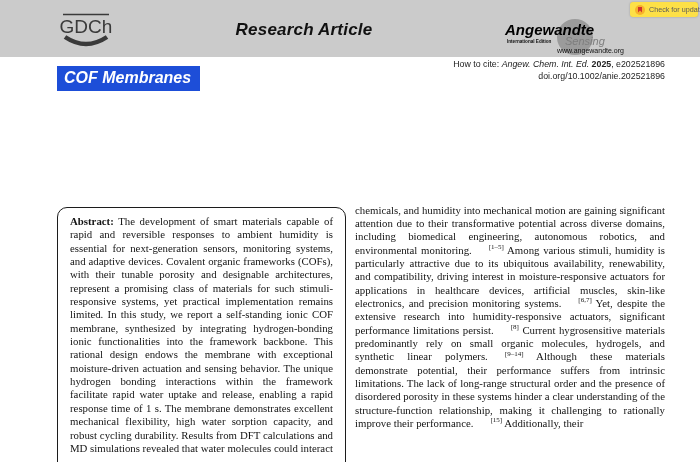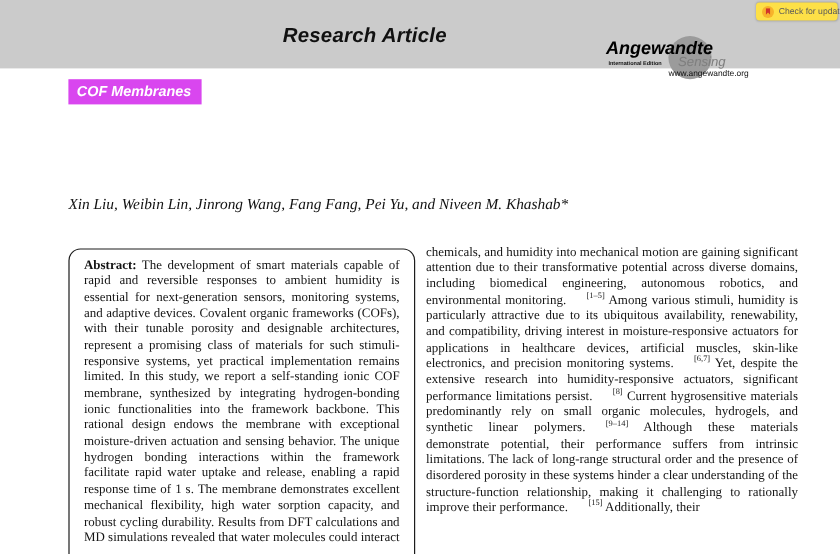--- a/index.html
+++ b/index.html
@@ -22,21 +22,21 @@
   .gdch-logo { position: absolute; left: 54px; top: 12px; }
   .research-article {
     position: absolute; top: 20px; left: 0; width: 608px;
     text-align: center;
     font-family: "Liberation Sans", sans-serif;
     font-style: italic; font-weight: bold;
     font-size: 17px; color: #111;
     letter-spacing: 0.2px;
   }
   
-  .angewandte { position: absolute; left: 505px; top: 29px; width: 165px; height: 45px; }
+  .angewandte { position: absolute; left: 505px; top: 18px; width: 165px; height: 45px; }
   .angewandte .circle {
     position: absolute; left: 52px; top: 1px;
     width: 36px; height: 36px; border-radius: 50%;
     background: #9b9b9b;
   }
   .angewandte .name {
     position: absolute; left: 0; top: 3px;
     font-family: "Liberation Sans", sans-serif;
     font-style: italic; font-weight: bold;
     font-size: 15px; color: #000;
@@ -82,24 +82,24 @@
   
   .howtocite {
     position: absolute; top: 59px; right: 35px;
     text-align: right;
     font-family: "Liberation Sans", sans-serif;
     font-size: 8.8px; line-height: 11.5px; color: #222;
   }
   
   .category {
     position: absolute; left: 57px; top: 66px;
-    background: #d946ef; color: #fff;
+    background: #1d4ed8; color: #fff;
     font-family: "Liberation Sans", sans-serif;
     font-style: italic; font-weight: bold;
-    font-size: 12px; padding: 3px 9px 4px 7px;
+    font-size: 16px; padding: 3px 9px 4px 7px;
   }
   .title {
     position: absolute; left: 57px; top: 103px; width: 530px;
     font-weight: bold; font-size: 17.5px; line-height: 22.5px;
     color: #000;
   }
   .authors {
     position: absolute; left: 57px; top: 163px; width: 560px;
     font-style: italic; font-size: 12.8px; color: #111;
   }
@@ -122,43 +122,53 @@
   .seg-b { font-weight: bold; }
   .seg-i { font-style: italic; }
 </style>
 </head>
 <body>
 
 <div class="page">
 
   <div class="header-band">
 
+    <div class="gdch-logo">
+      <svg width="64" height="38" viewBox="0 0 64 38">
+        <line x1="9" y1="2.5" x2="55" y2="2.5" stroke="#3a3a3a" stroke-width="1.6"></line>
+        <text x="32" y="21" text-anchor="middle" font-family="Liberation Sans, sans-serif" font-size="19" fill="#3a3a3a">GDCh</text>
+        <path d="M11 25 Q32 39 53 25" stroke="#3a3a3a" stroke-width="4.5" fill="none"></path>
+      </svg>
+    </div>
 
     <div class="research-article">Research Article</div>
 
     <div class="angewandte">
       <div class="circle"></div>
       <div class="name">Angewandte</div>
       <div class="edition">International Edition</div>
       <div class="chemie">Sensing</div>
       <div class="website">www.angewandte.org</div>
     </div>
   </div>
 
   <div class="badge">
     <span class="crossmark-circle">
       <span class="crossmark-bookmark"></span>
     </span>
     <span class="badge-label">Check for updates</span>
   </div>
 
+  <div class="howtocite">
+    <div><span>How to cite: </span><span class="seg-i">Angew. Chem. Int. Ed.</span><span> </span><span class="seg-b">2025</span><span>, e202521896</span></div>
+    <div>doi.org/10.1002/anie.202521896</div>
+  </div>
 
   <div class="category">COF Membranes</div>
 
-  <div class="authors">Xin Liu, Weibin Lin, Jinrong Wang, Fang Fang, Pei Yu, and Niveen M. Khashab*</div>
 
   <div class="abstract-box">
     <div class="abstract-text"><span class="seg-b">Abstract:</span><span> The development of smart materials capable of rapid and reversible responses to ambient humidity is essential for next-generation sensors, monitoring systems, and adaptive devices. Covalent organic frameworks (COFs), with their tunable porosity and designable architectures, represent a promising class of materials for such stimuli-responsive systems, yet practical implementation remains limited. In this study, we report a self-standing ionic COF membrane, synthesized by integrating hydrogen-bonding ionic functionalities into the framework backbone. This rational design endows the membrane with exceptional moisture-driven actuation and sensing behavior. The unique hydrogen bonding interactions within the framework facilitate rapid water uptake and release, enabling a rapid response time of 1 s. The membrane demonstrates excellent mechanical flexibility, high water sorption capacity, and robust cycling durability. Results from DFT calculations and MD simulations revealed that water molecules could interact</span></div>
   </div>
 
   <div class="right-col"><span>chemicals, and humidity into mechanical motion are gaining significant attention due to their transformative potential across diverse domains, including biomedical engineering, autonomous robotics, and environmental monitoring.</span><sup>[1–5]</sup><span> Among various stimuli, humidity is particularly attractive due to its ubiquitous availability, renewability, and compatibility, driving interest in moisture-responsive actuators for applications in healthcare devices, artificial muscles, skin-like electronics, and precision monitoring systems.</span><sup>[6,7]</sup><span> Yet, despite the extensive research into humidity-responsive actuators, significant performance limitations persist.</span><sup>[8]</sup><span> Current hygrosensitive materials predominantly rely on small organic molecules, hydrogels, and synthetic linear polymers.</span><sup>[9–14]</sup><span> Although these materials demonstrate potential, their performance suffers from intrinsic limitations. The lack of long-range structural order and the presence of disordered porosity in these systems hinder a clear understanding of the structure-function relationship, making it challenging to rationally improve their performance.</span><sup>[15]</sup><span> Additionally, their</span></div>
 
 </div>
 
 </body></html>

